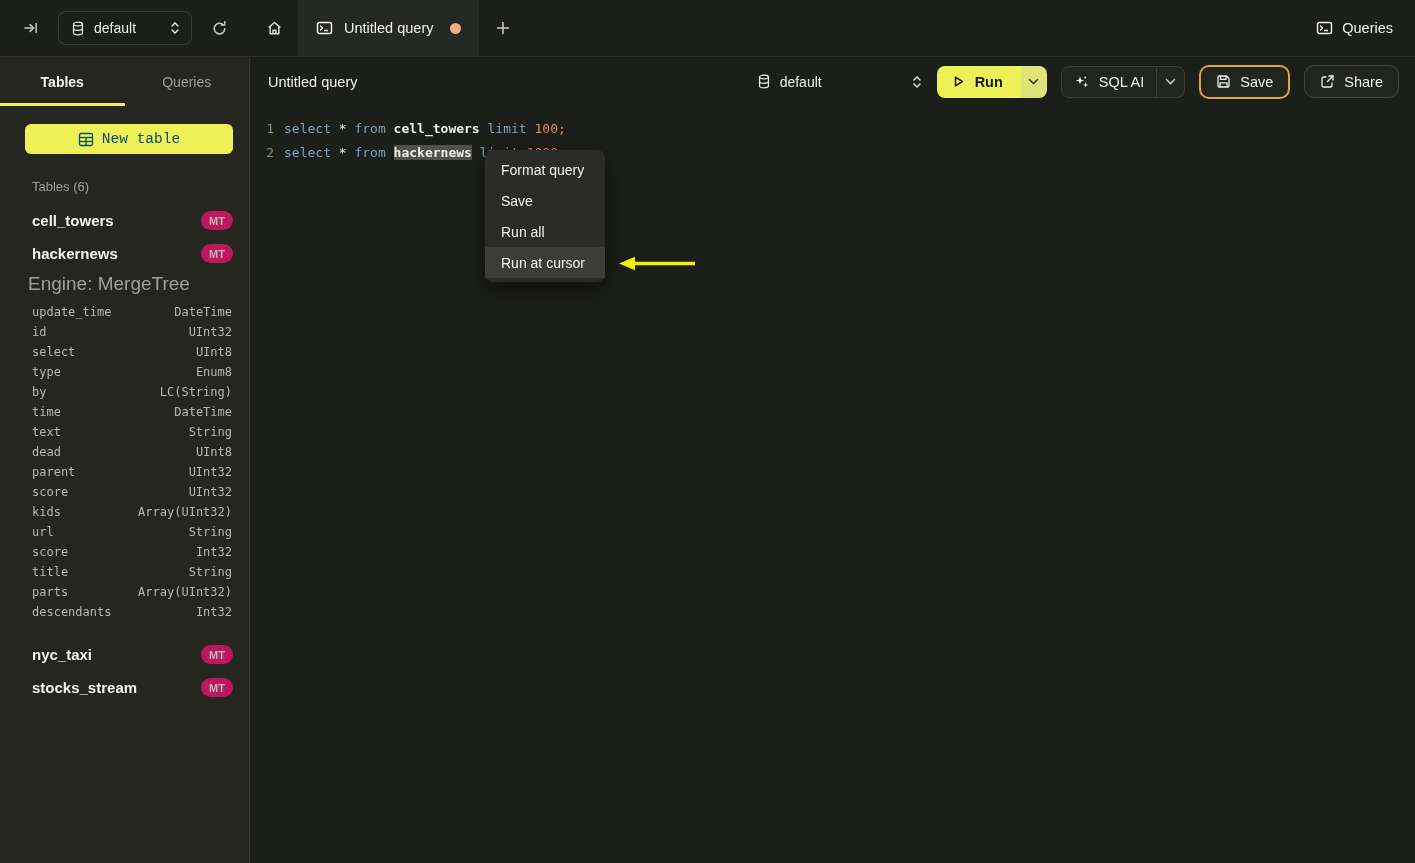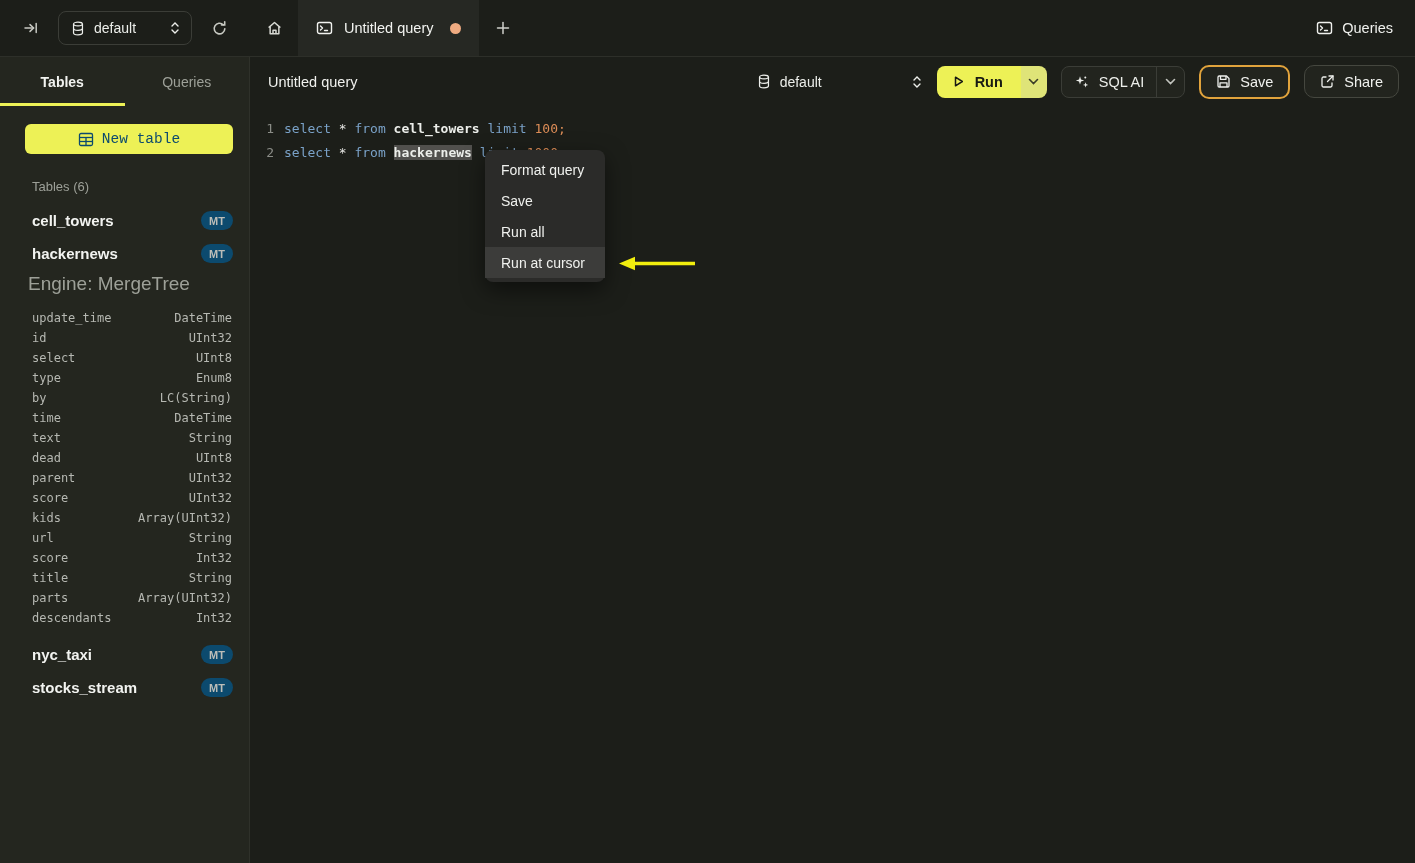--- a/index.html
+++ b/index.html
@@ -86,27 +86,27 @@
   .search-box input::placeholder { color:#8e908a; }
   .section-label { margin:25px 16px 0 32px; font-size:13px; color:#9da098; }
   .table-row {
     display:flex; align-items:center; justify-content:space-between;
     margin:0 16px 0 32px; height:33px; cursor:pointer;
   }
   .table-row.first { margin-top:10px; }
   .table-name { font-size:15px; font-weight:600; color:#f2f3f0; }
   .mt-badge {
     min-width:31px; height:19px; padding:0 8px; border-radius:10px;
-    background:#0c4a6e; color:#bcbdb8; font-size:11px; font-weight:600;
+    background:#be185d; color:#bcbdb8; font-size:11px; font-weight:600;
     display:flex; align-items:center; justify-content:center;
   }
   .engine-line { margin:3px 16px 6px 28px; font-size:19px; color:#9da098; }
   .columns-list { margin:4px 17px 6px 32px; }
   .column-row {
-    display:flex; justify-content:space-between; height:20px; align-items:flex-end;
+    display:flex; justify-content:space-between; height:20px; align-items:flex-start;
     font-family:"DejaVu Sans Mono", monospace; font-size:12px; color:#b6b8b2;
   }
 
   
   .main { flex:1; display:flex; flex-direction:column; min-width:0; }
   .toolbar {
     height:49px; flex:0 0 49px; display:flex; align-items:center;
     padding:0 16px 0 18px; gap:14px; background:#1c1e19;
   }
   .toolbar-title { font-size:14.5px; font-weight:500; color:#f0f1ee; }

